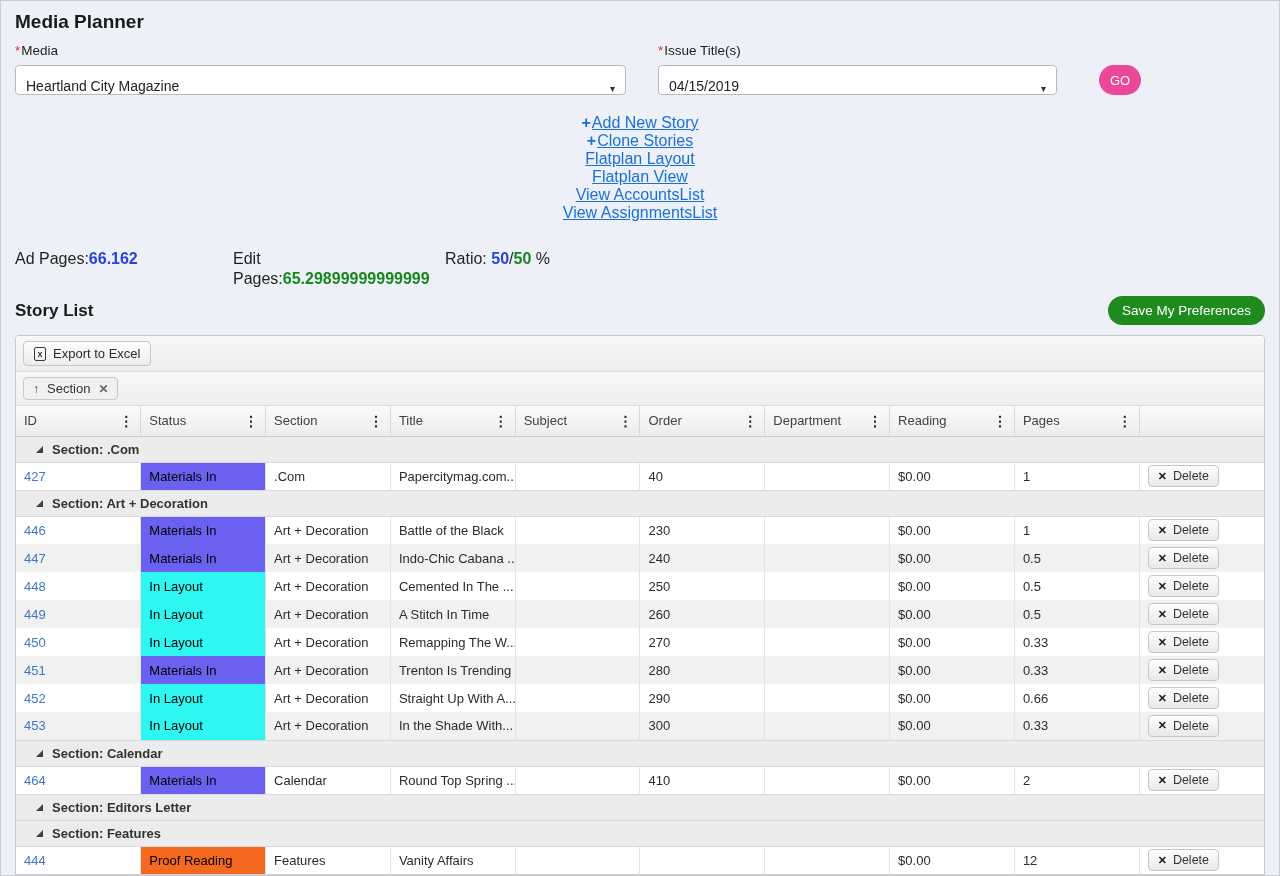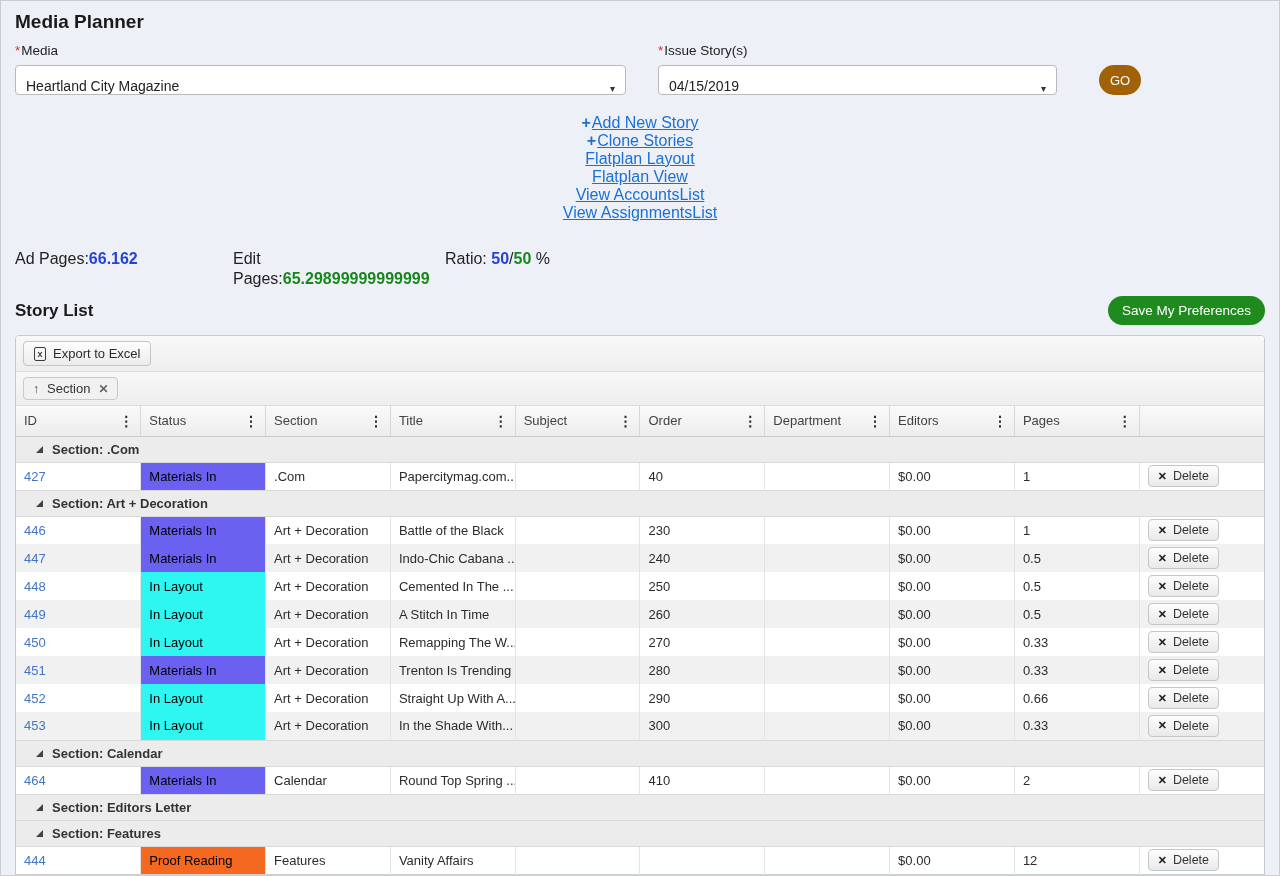--- a/index.html
+++ b/index.html
@@ -19,21 +19,21 @@
   .select {
     height: 30px; background: #fff; border: 1px solid #b9b9bf; border-radius: 4px;
     display: flex; align-items: flex-end; justify-content: space-between;
     padding: 0 10px; font-size: 14px; color: #222; cursor: pointer;
   }
   .field.media { width: 611px; }
   .field.issue { width: 399px; margin-left: 32px; }
   .caret { font-size: 10px; color: #333; }
   .go-btn {
     margin-left: 42px; height: 30px; padding: 0 11px; border: none; border-radius: 16px;
-    background: #a16207; color: #fff; font-size: 13px; font-family: inherit; cursor: pointer;
+    background: #ec4899; color: #fff; font-size: 13px; font-family: inherit; cursor: pointer;
   }
   .links-row { display: flex; justify-content: space-between; align-items: center; margin-top: 19px; font-size: 16px; flex-direction: column; }
   .links-row a { color: #1a70d6; text-decoration: underline; cursor: pointer; }
   .plus { font-weight: 700; text-decoration: none; display: inline-block; margin-right: 1px; }
   .stats-row { display: flex; margin-top: 27px; font-size: 16px; line-height: 20px; }
   .stat-ad { width: 218px; }
   .stat-edit { width: 212px; }
   .blue { color: #2742d8; font-weight: 700; }
   .green { color: #17871c; font-weight: 700; }
   .storylist-row { display: flex; justify-content: space-between; align-items: center; margin-top: 7px; }
@@ -103,21 +103,21 @@
 
 <div class="form-row">
   <div class="field media">
     <div class="label"><span class="req">*</span><span>Media</span></div>
     <div class="select">
       <span>Heartland City Magazine</span>
       <span class="caret">▾</span>
     </div>
   </div>
   <div class="field issue">
-    <div class="label"><span class="req">*</span><span>Issue Story(s)</span></div>
+    <div class="label"><span class="req">*</span><span>Issue Title(s)</span></div>
     <div class="select">
       <span>04/15/2019</span>
       <span class="caret">▾</span>
     </div>
   </div>
   <button class="go-btn">GO</button>
 </div>
 
 <div class="links-row">
   <a><span class="plus">+</span><span>Add New Story</span></a>
@@ -179,21 +179,21 @@
     </colgroup>
     <thead>
       <tr>
         <th><span>ID</span><span class="dots">⋮</span></th>
         <th><span>Status</span><span class="dots">⋮</span></th>
         <th><span>Section</span><span class="dots">⋮</span></th>
         <th><span>Title</span><span class="dots">⋮</span></th>
         <th><span>Subject</span><span class="dots">⋮</span></th>
         <th><span>Order</span><span class="dots">⋮</span></th>
         <th><span>Department</span><span class="dots">⋮</span></th>
-        <th><span>Editors</span><span class="dots">⋮</span></th>
+        <th><span>Reading</span><span class="dots">⋮</span></th>
         <th><span>Pages</span><span class="dots">⋮</span></th>
         <th></th>
       </tr>
     </thead>
     <tbody>
         <tr class="group-row">
           <td colspan="10"><span class="tri"></span><span>Section: .Com</span></td>
         </tr>
         <tr>
           <td><a class="id-link">427</a></td>

